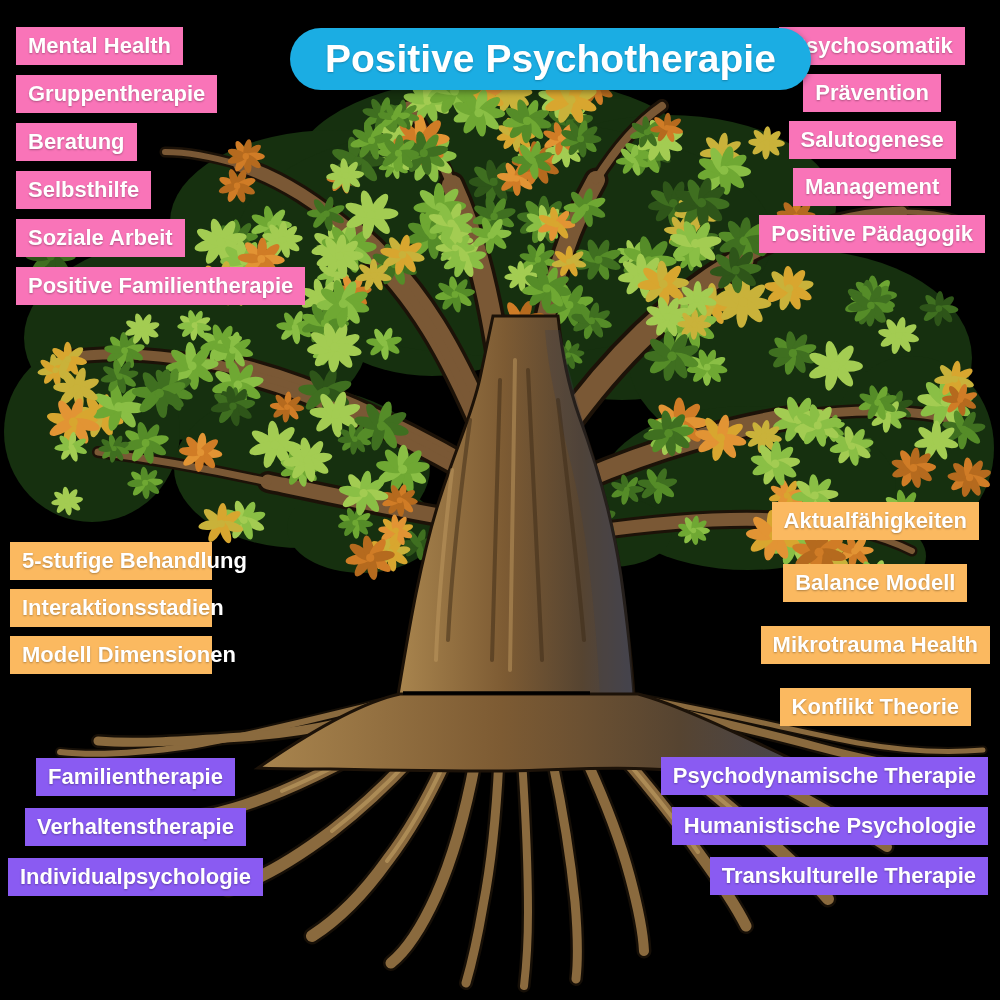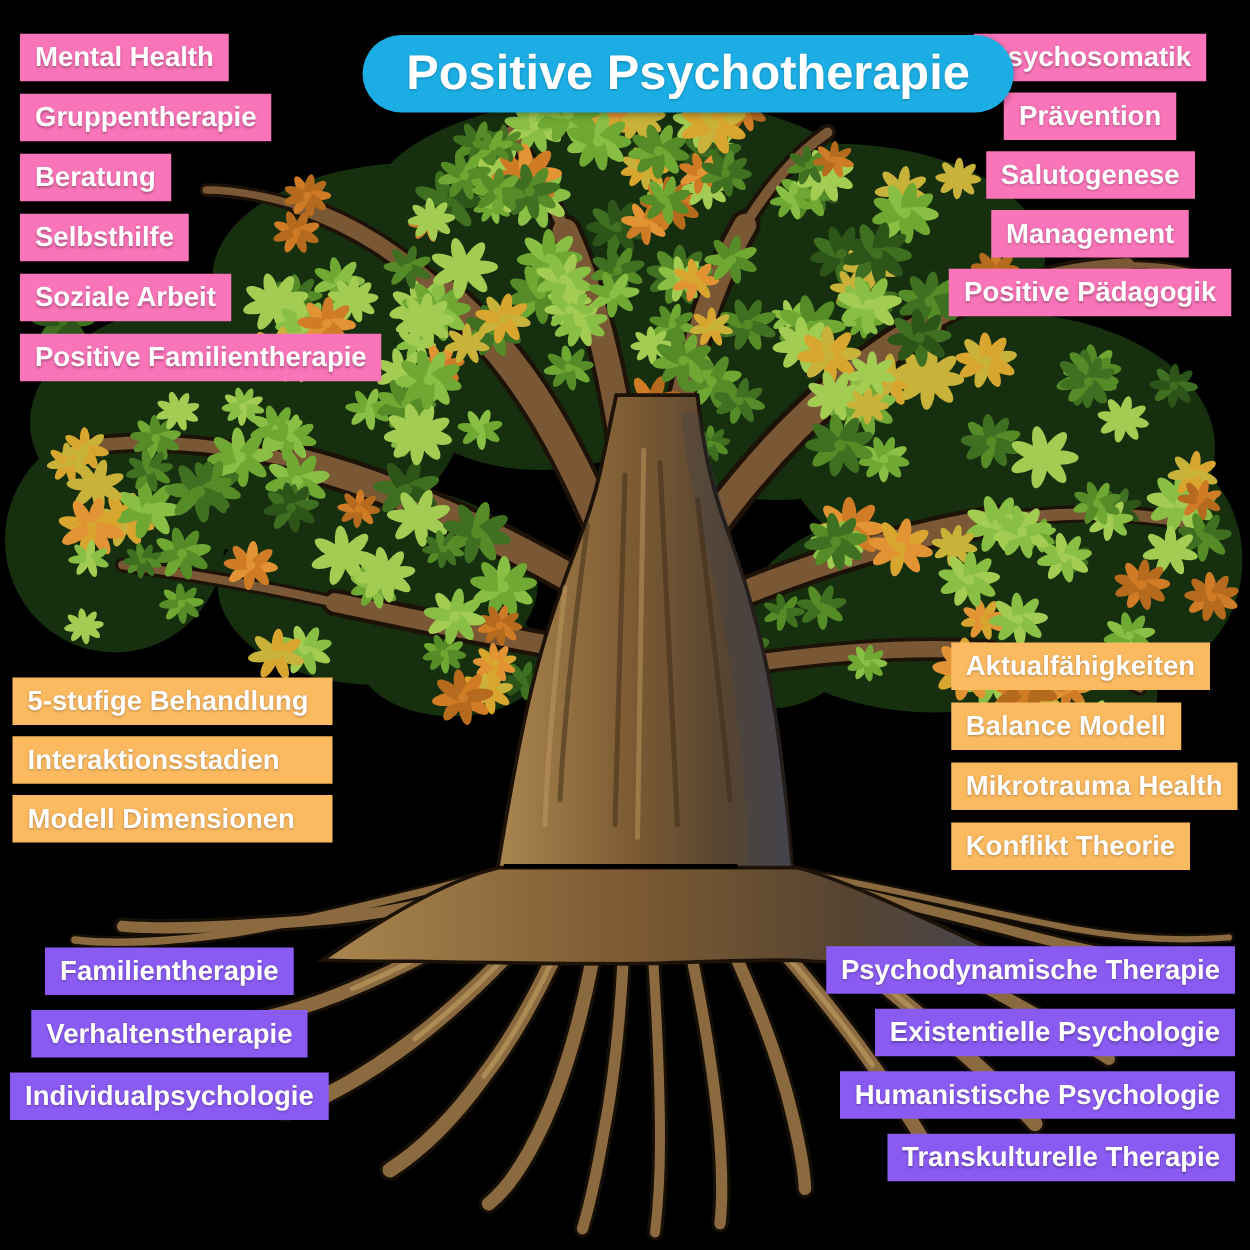--- a/index.html
+++ b/index.html
@@ -26,22 +26,22 @@
     color:var(--label-text,#fff);
     padding:7px 12px;white-space:nowrap;
     text-shadow:0 1px 2px rgba(0,0,0,.3);
   }
   .c-pink .label{background:var(--pink,#f974b8)}
   .c-orange .label{background:var(--orange,#fbb960)}
   .c-purple .label{background:var(--purple,#8a5bf2)}
   .col-top-left{left:16px;top:27px;gap:10px;align-items:flex-start}
   .col-top-right{right:15px;top:27px;gap:9px;align-items:center}
   .col-mid-left{left:10px;top:542px;gap:9px;align-items:flex-start}
-  .col-mid-left .label{width:256px;text-align:left}
-  .col-mid-right{right:10px;top:514px;gap:10px;align-items:flex-start}
+  .col-mid-left .label{width:202px;text-align:left}
+  .col-mid-right{right:10px;top:502px;gap:24px;align-items:center}
   .col-bottom-left{left:8px;top:758px;gap:12px;align-items:center}
   .col-bottom-right{right:12px;top:757px;gap:12px;align-items:flex-end}
   .col-bottom-right .label:last-child{}
   
   .bo{fill:none;stroke:#1c1208;stroke-linecap:round}
   .bf{fill:none;stroke:#7a5835;stroke-linecap:round}
   .ro{fill:none;stroke:#160f07;stroke-linecap:round}
   .rf{fill:none;stroke:#8a6a3e;stroke-linecap:round}
   .rh{fill:none;stroke:#bf9c63;stroke-linecap:round;opacity:.65}
   .ts{fill:none;stroke:#3b2a16;stroke-width:4;opacity:.5;stroke-linecap:round}
@@ -2485,16 +2485,15 @@
     <div class="label">Mikrotrauma Health</div>
     <div class="label">Konflikt Theorie</div>
   </div>
 <div class="col col-bottom-left c-purple">
     <div class="label">Familientherapie</div>
     <div class="label">Verhaltenstherapie</div>
     <div class="label">Individualpsychologie</div>
   </div>
 <div class="col col-bottom-right c-purple">
     <div class="label">Psychodynamische Therapie</div>
-    <div class="label">Existentielle Psychologie</div>
     <div class="label">Humanistische Psychologie</div>
     <div class="label">Transkulturelle Therapie</div>
   </div>
 
 </body></html>

